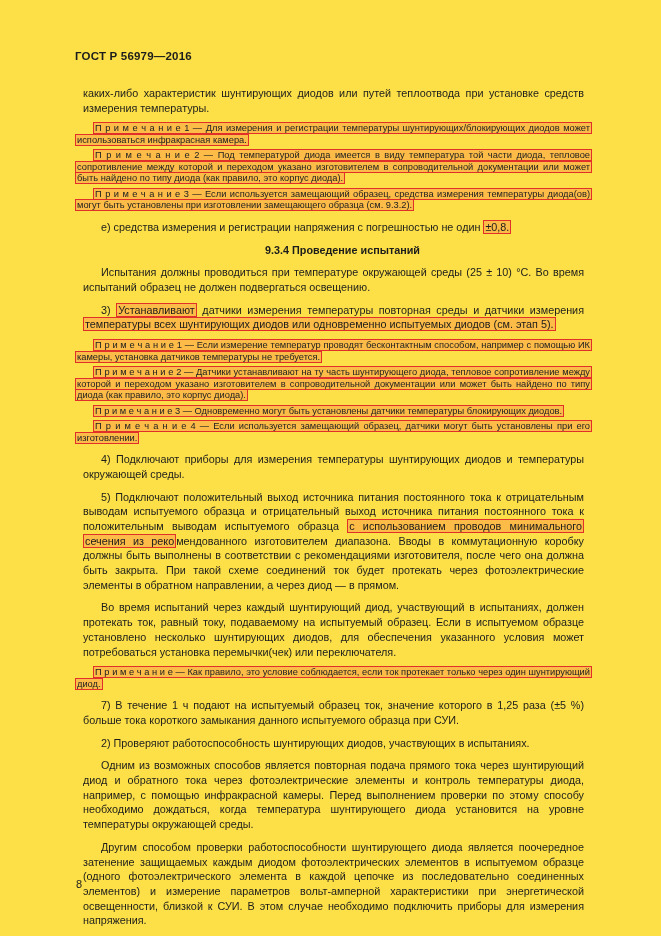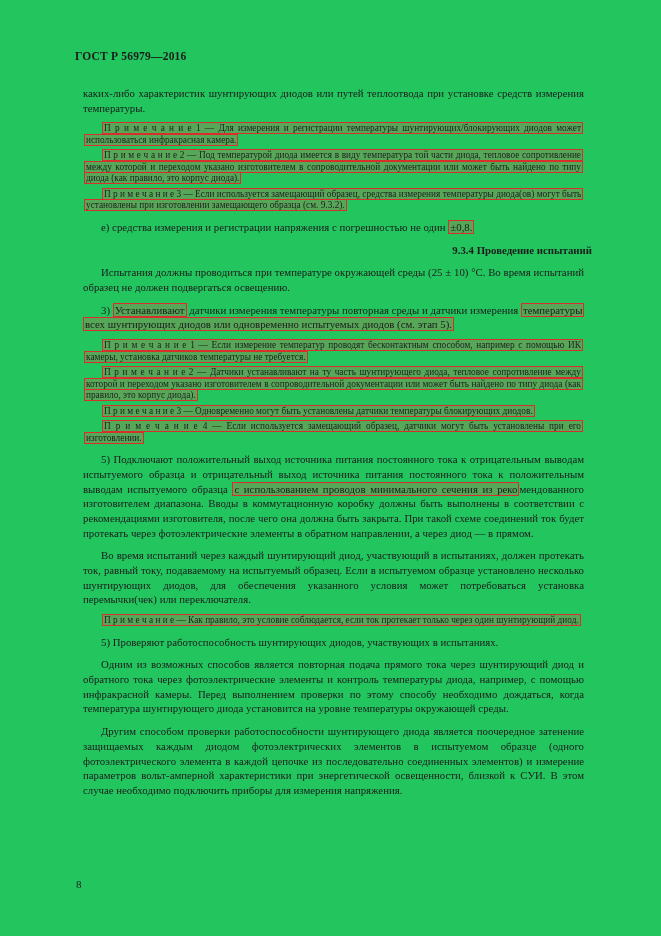--- a/index.html
+++ b/index.html
@@ -5,52 +5,52 @@
   html, body {
     margin: 0;
     padding: 0;
     background: #e9e9e9;
   }
   .page {
     position: relative;
     width: 661px;
     height: 936px;
     margin: 0 auto;
-    background: #22c55e;
+    background: #fde047;
     box-sizing: border-box;
     padding: 50px 69px 17px 75px;
     overflow: hidden;
-    font-family: Liberation Serif, serif;
+    font-family: Liberation Sans, sans-serif;
     color: #1c1c1c;
   }
   .header {
     font-size: 11.5px;
     font-weight: bold;
     letter-spacing: 0.2px;
     margin-bottom: 24px;
   }
   .content p {
     margin: 8px;
     text-align: justify;
   }
   .content p.body {
     font-size: 10.8px;
     line-height: 14.7px;
   }
   .content p.heading {
     font-size: 10.8px;
     line-height: 14.7px;
     font-weight: bold;
-    text-align: right;
+    text-align: center;
     margin: 2px 0;
   }
   .content p.note {
     font-size: 9.3px;
     line-height: 11.5px;
-    margin: 4px 9px;
+    margin: 4px 0;
     color: #222;
   }
   .content p.indent {
     text-indent: 18px;
   }
   .hl {
     background: rgba(255, 70, 70, 0.24);
     border: 1px solid rgba(222, 40, 40, 0.95);
     -webkit-box-decoration-break: clone;
     box-decoration-break: clone;
@@ -75,22 +75,24 @@
       <p class="note indent"><span class="hl">П р и м е ч а н и е 2 — Под температурой диода имеется в виду температура той части диода, тепловое сопротивление между которой и переходом указано изготовителем в сопроводительной документации или может быть найдено по типу диода (как правило, это корпус диода).</span></p>
       <p class="note indent"><span class="hl">П р и м е ч а н и е 3 — Если используется замещающий образец, средства измерения температуры диода(ов) могут быть установлены при изготовлении замещающего образца (см. 9.3.2).</span></p>
       <p class="body indent"><span>е) средства измерения и регистрации напряжения с погрешностью не один </span><span class="hl">±0,8.</span></p>
       <p class="heading indent"><span>9.3.4 Проведение испытаний</span></p>
       <p class="body indent"><span>Испытания должны проводиться при температуре окружающей среды (25 ± 10) °С. Во время испытаний образец не должен подвергаться освещению.</span></p>
       <p class="body indent"><span>3) </span><span class="hl">Устанавливают</span><span> датчики измерения температуры повторная среды и датчики измерения </span><span class="hl">температуры всех шунтирующих диодов или одновременно испытуемых диодов (см. этап 5).</span></p>
       <p class="note indent"><span class="hl">П р и м е ч а н и е 1 — Если измерение температур проводят бесконтактным способом, например с помощью ИК камеры, установка датчиков температуры не требуется.</span></p>
       <p class="note indent"><span class="hl">П р и м е ч а н и е 2 — Датчики устанавливают на ту часть шунтирующего диода, тепловое сопротивление между которой и переходом указано изготовителем в сопроводительной документации или может быть найдено по типу диода (как правило, это корпус диода).</span></p>
       <p class="note indent"><span class="hl">П р и м е ч а н и е 3 — Одновременно могут быть установлены датчики температуры блокирующих диодов.</span></p>
       <p class="note indent"><span class="hl">П р и м е ч а н и е 4 — Если используется замещающий образец, датчики могут быть установлены при его изготовлении.</span></p>
+      <p class="body indent"><span>4) Подключают приборы для измерения температуры шунтирующих диодов и температуры окружающей среды.</span></p>
       <p class="body indent"><span>5) Подключают положительный выход источника питания постоянного тока к отрицательным выводам испытуемого образца и отрицательный выход источника питания постоянного тока к положительным выводам испытуемого образца </span><span class="hl">с использованием проводов минимального сечения из реко</span><span>мендованного изготовителем диапазона. Вводы в коммутационную коробку должны быть выполнены в соответствии с рекомендациями изготовителя, после чего она должна быть закрыта. При такой схеме соединений ток будет протекать через фотоэлектрические элементы в обратном направлении, а через диод — в прямом.</span></p>
       <p class="body indent"><span>Во время испытаний через каждый шунтирующий диод, участвующий в испытаниях, должен протекать ток, равный току, подаваемому на испытуемый образец. Если в испытуемом образце установлено несколько шунтирующих диодов, для обеспечения указанного условия может потребоваться установка перемычки(чек) или переключателя.</span></p>
       <p class="note indent"><span class="hl">П р и м е ч а н и е — Как правило, это условие соблюдается, если ток протекает только через один шунтирующий диод.</span></p>
-      <p class="body indent"><span>5) Проверяют работоспособность шунтирующих диодов, участвующих в испытаниях.</span></p>
+      <p class="body indent"><span>7) В течение 1 ч подают на испытуемый образец ток, значение которого в 1,25 раза (±5 %) больше тока короткого замыкания данного испытуемого образца при СУИ.</span></p>
+      <p class="body indent"><span>2) Проверяют работоспособность шунтирующих диодов, участвующих в испытаниях.</span></p>
       <p class="body indent"><span>Одним из возможных способов является повторная подача прямого тока через шунтирующий диод и обратного тока через фотоэлектрические элементы и контроль температуры диода, например, с помощью инфракрасной камеры. Перед выполнением проверки по этому способу необходимо дождаться, когда температура шунтирующего диода установится на уровне температуры окружающей среды.</span></p>
       <p class="body indent"><span>Другим способом проверки работоспособности шунтирующего диода является поочередное затенение защищаемых каждым диодом фотоэлектрических элементов в испытуемом образце (одного фотоэлектрического элемента в каждой цепочке из последовательно соединенных элементов) и измерение параметров вольт-амперной характеристики при энергетической освещенности, близкой к СУИ. В этом случае необходимо подключить приборы для измерения напряжения.</span></p>
     </div>
 
   <div class="page-number">8</div>
 </div>
 
 </body></html>

